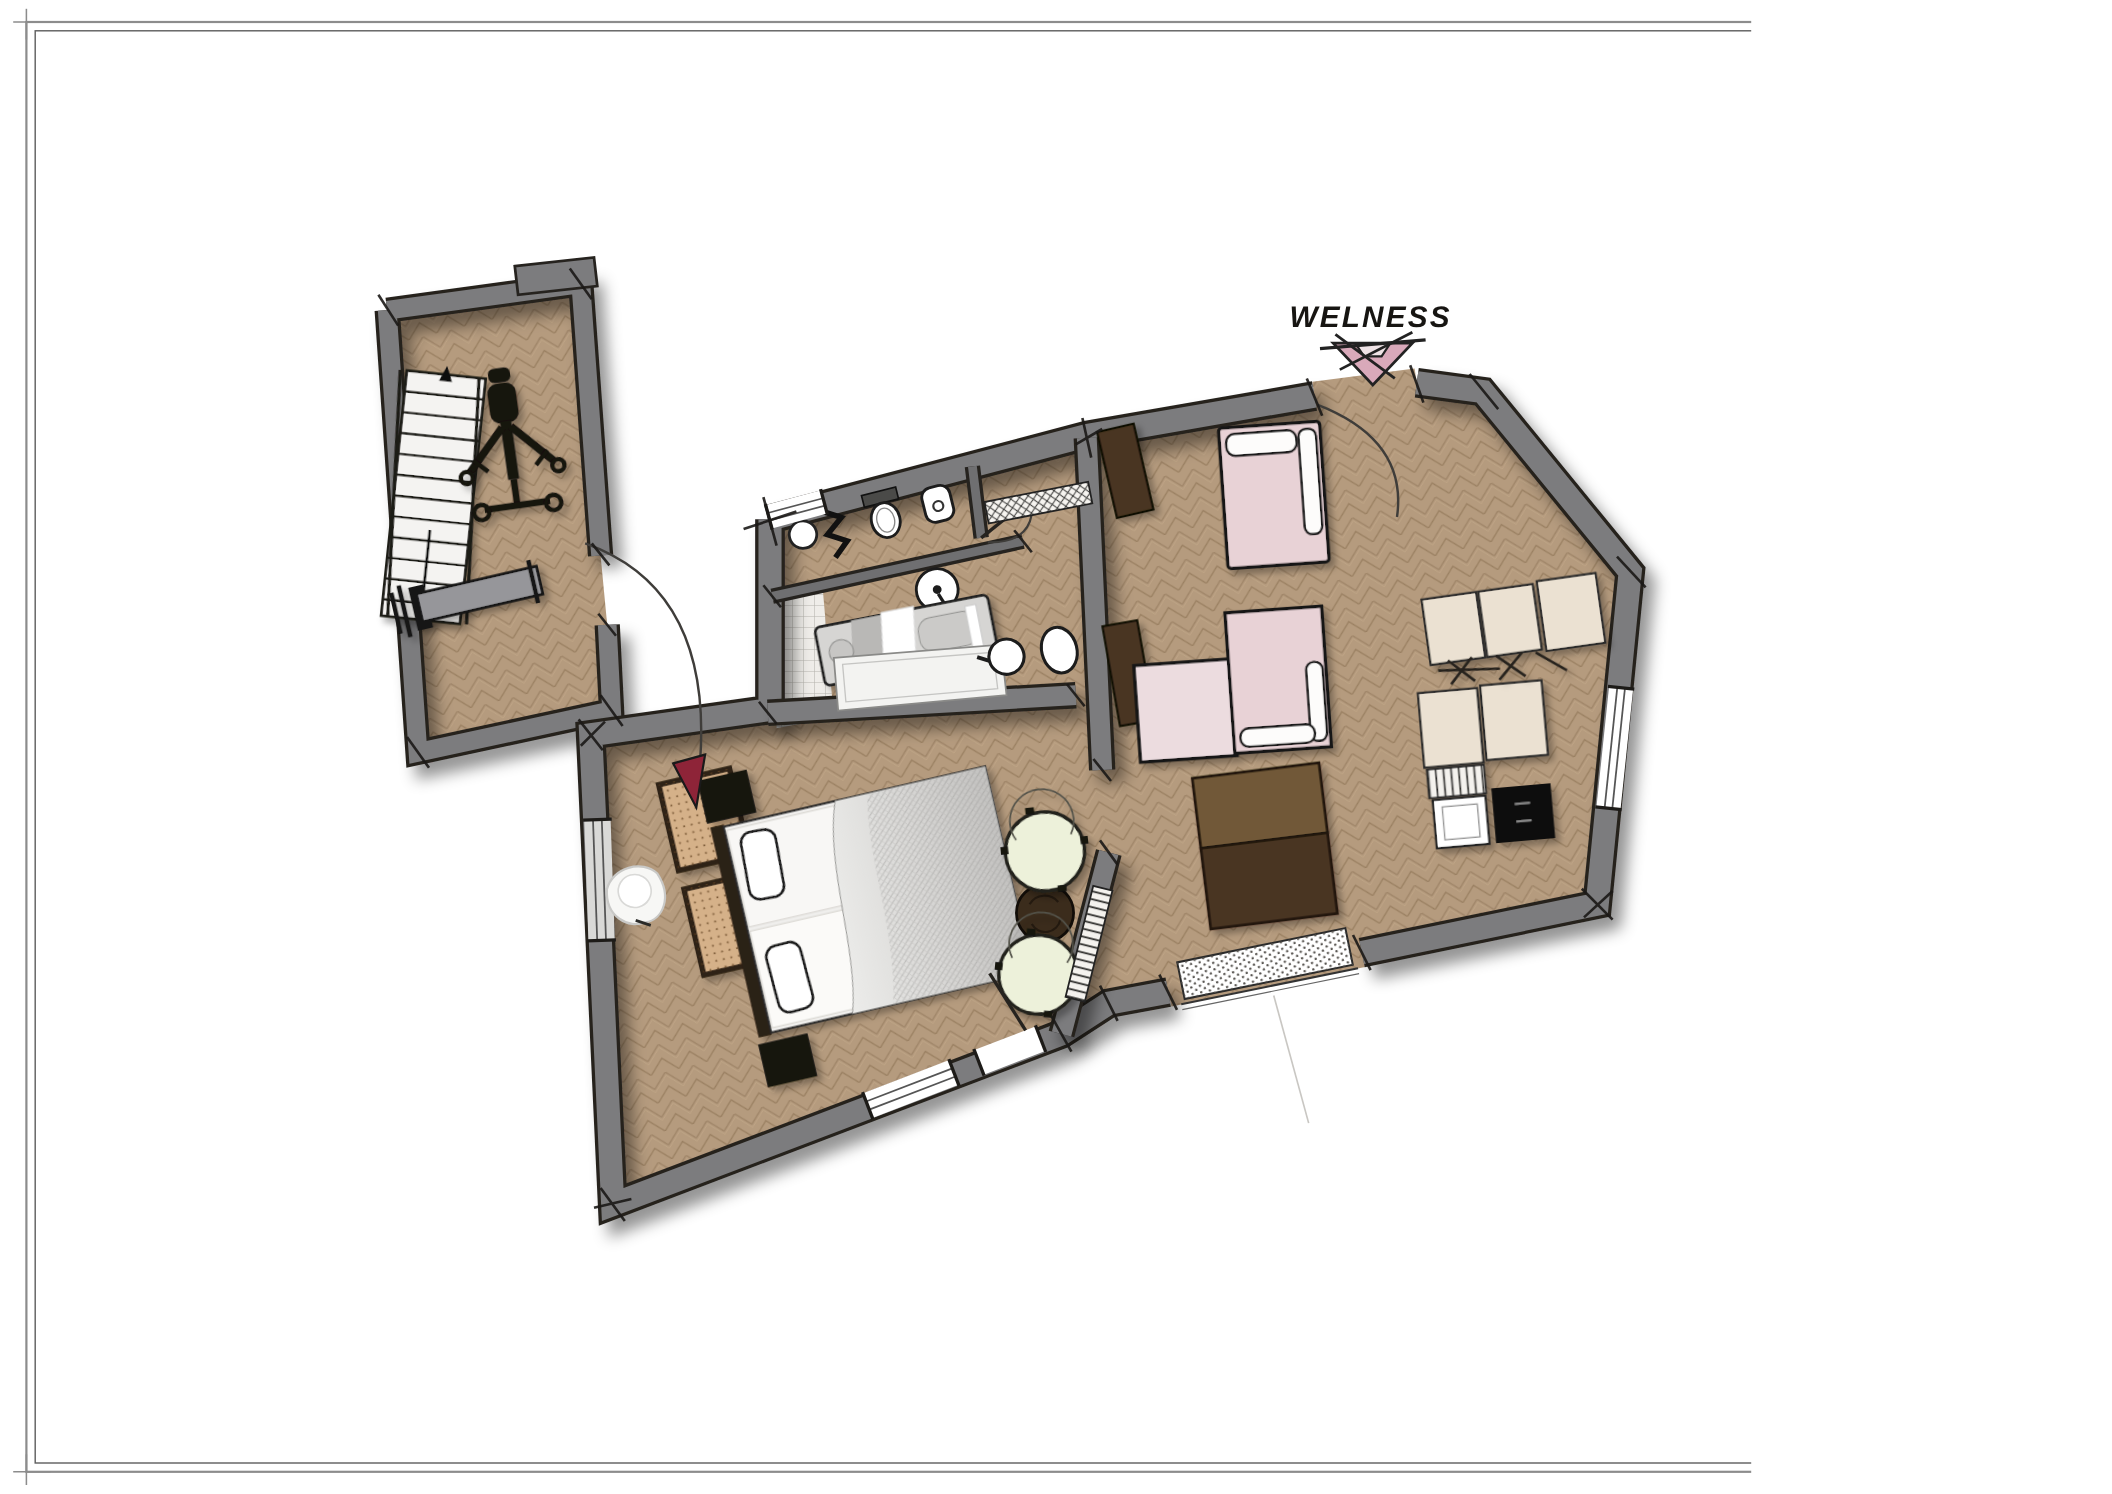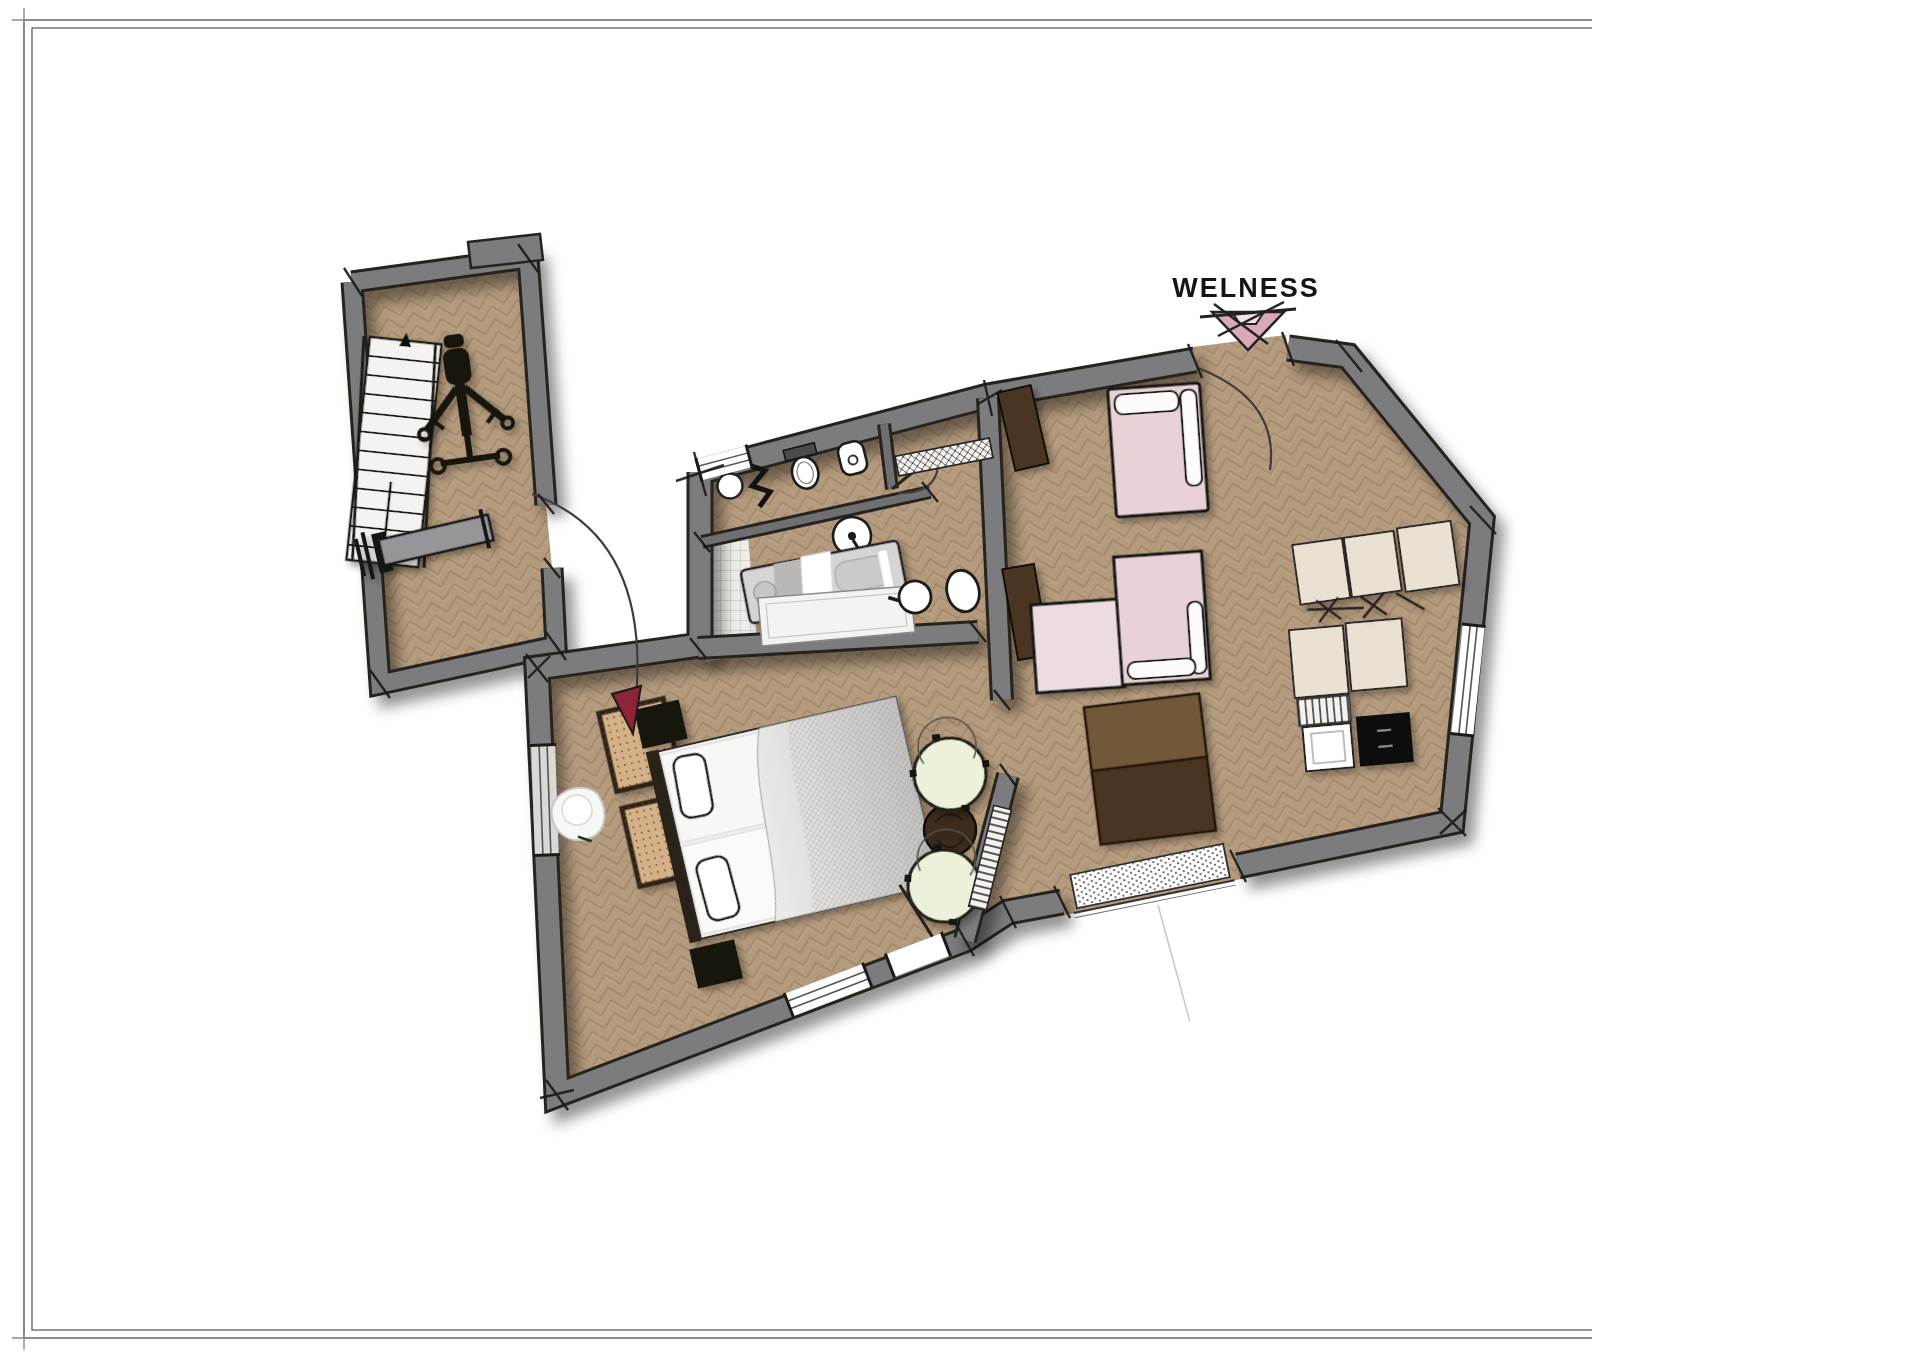--- a/index.html
+++ b/index.html
@@ -1,17 +1,17 @@
 <!DOCTYPE html>
 <html><head>
 <meta charset="utf-8">
 <style>
   html,body{margin:0;padding:0;background:#ffffff;}
   #stage{position:relative;width:1592px;height:1358px;background:#ffffff;overflow:hidden;
-         font-family:"Liberation Sans", sans-serif;}
+         font-family:"Liberation Sans", sans-serif;font-style:italic;}
   svg{position:absolute;left:0;top:0;}
   text.welness{font-family:"Liberation Sans", sans-serif;font-weight:700;font-size:27px;letter-spacing:2px;}
 </style>
 </head>
 <body>
 
 <div id="stage">
 <svg width="1920" height="1358" viewBox="0 0 1920 1358" xmlns="http://www.w3.org/2000/svg">
   <defs>
     <pattern id="pWood" width="26" height="26" patternUnits="userSpaceOnUse" patternTransform="rotate(-14)">

